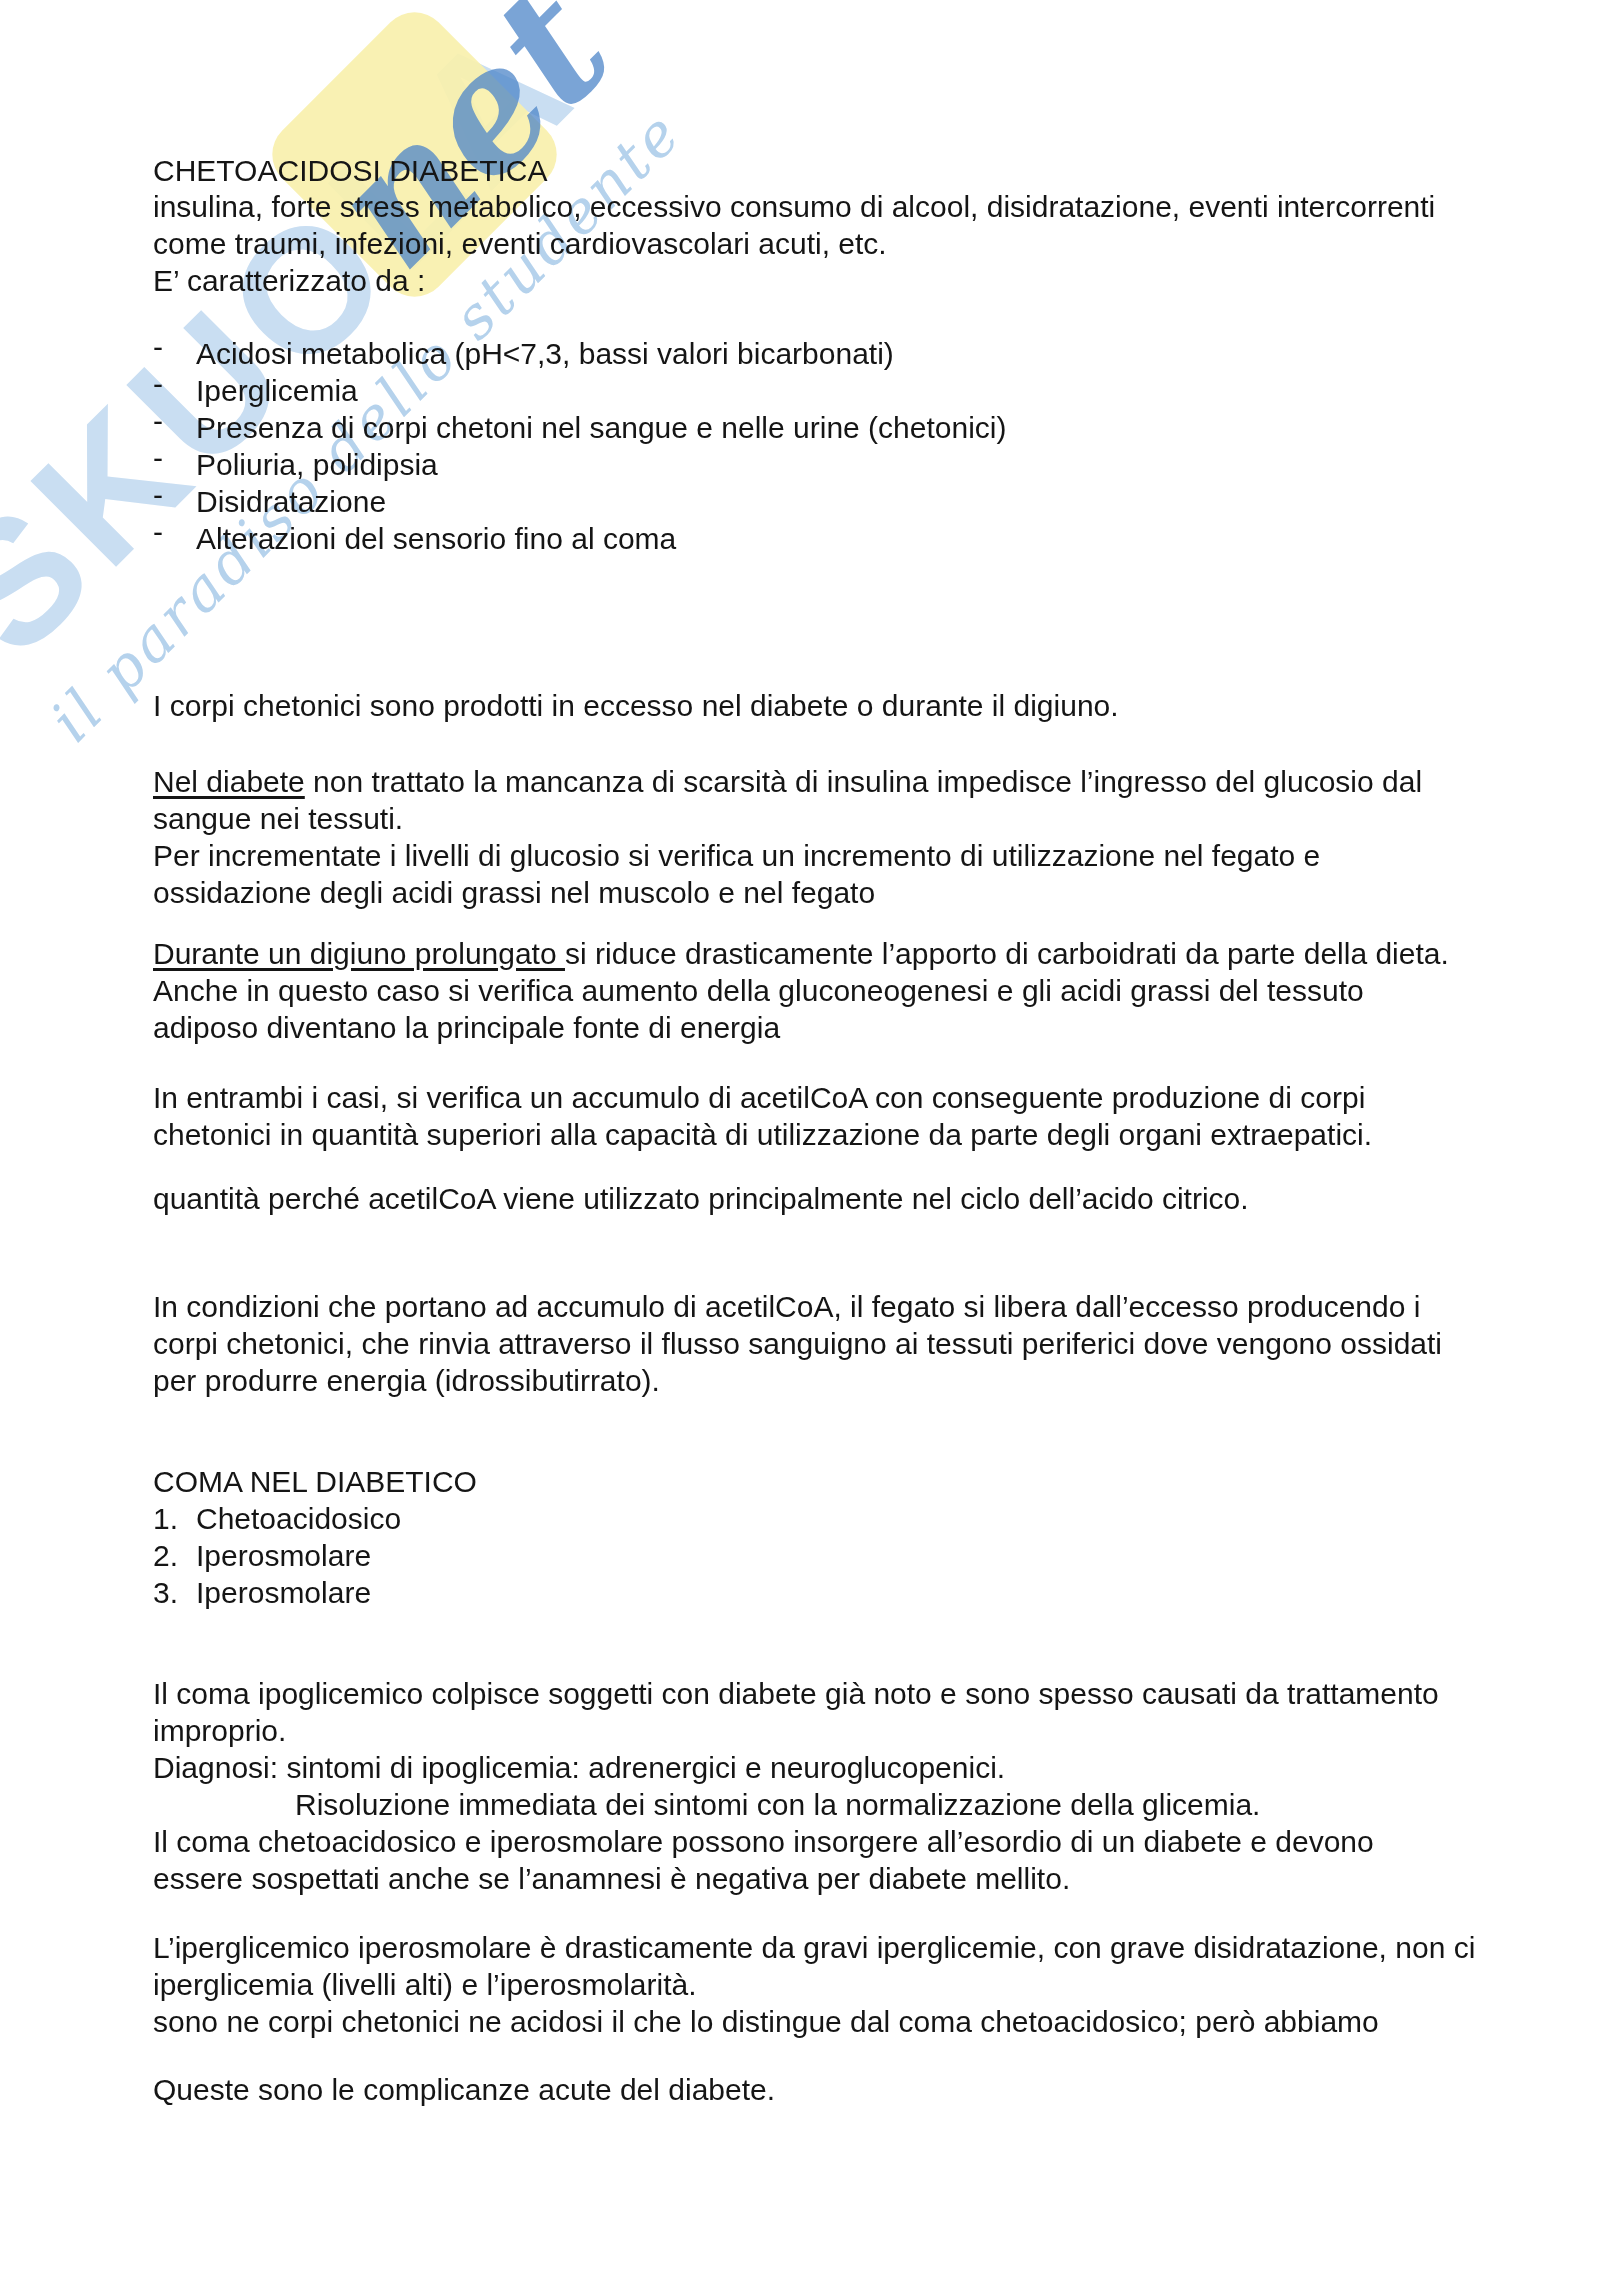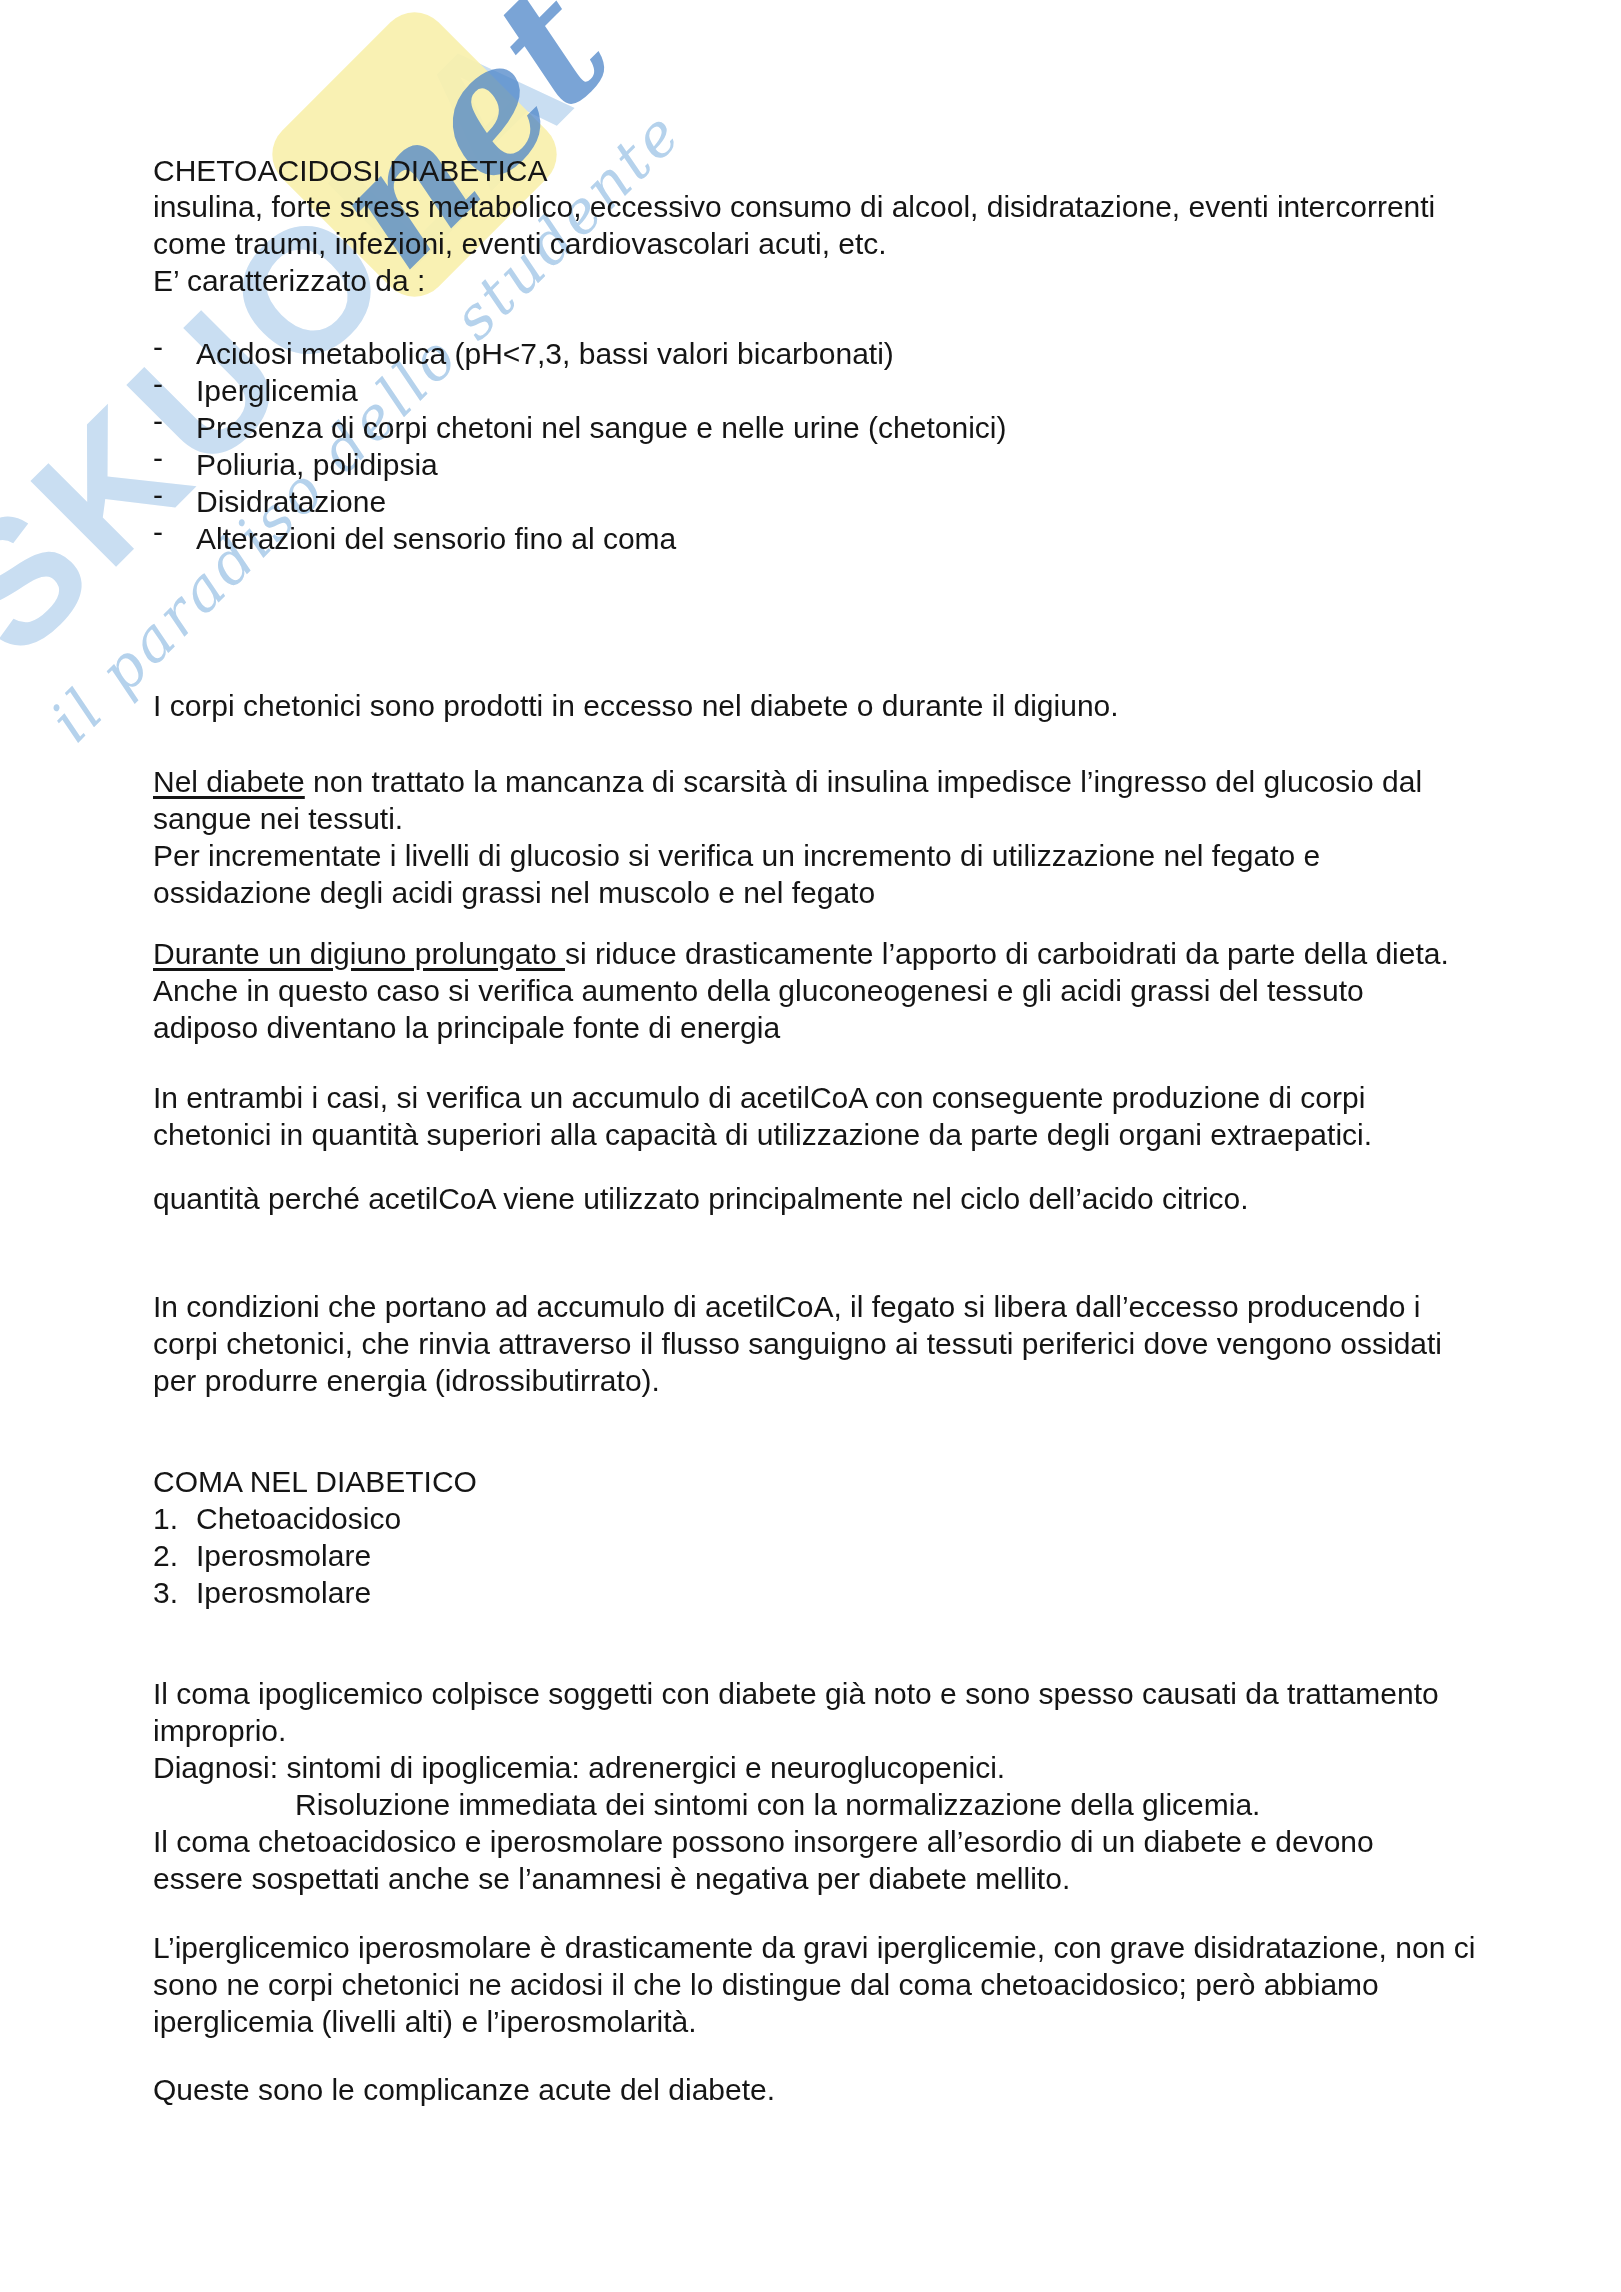--- a/index.html
+++ b/index.html
@@ -147,22 +147,22 @@
       <div class="block para b11">
         <div class="line"><span>Il coma ipoglicemico colpisce soggetti con diabete già noto e sono spesso causati da trattamento</span></div>
         <div class="line"><span>improprio.</span></div>
         <div class="line"><span>Diagnosi: sintomi di ipoglicemia: adrenergici e neuroglucopenici.</span></div>
         <div class="line" style="padding-left: 142px;"><span>Risoluzione immediata dei sintomi con la normalizzazione della glicemia.</span></div>
         <div class="line"><span>Il coma chetoacidosico e iperosmolare possono insorgere all’esordio di un diabete e devono</span></div>
         <div class="line"><span>essere sospettati anche se l’anamnesi è negativa per diabete mellito.</span></div>
       </div>
       <div class="block para b12">
         <div class="line"><span>L’iperglicemico iperosmolare è drasticamente da gravi iperglicemie, con grave disidratazione, non ci</span></div>
+        <div class="line"><span>iperglicemia (livelli alti) e l’iperosmolarità.</span></div>
         <div class="line"><span>sono ne corpi chetonici ne acidosi il che lo distingue dal coma chetoacidosico; però abbiamo</span></div>
-        <div class="line"><span>iperglicemia (livelli alti) e l’iperosmolarità.</span></div>
       </div>
       <div class="block para b13">
         <div class="line"><span>Queste sono le complicanze acute del diabete.</span></div>
       </div>
     </div>
 
 </div>
 
 
 </body></html>

